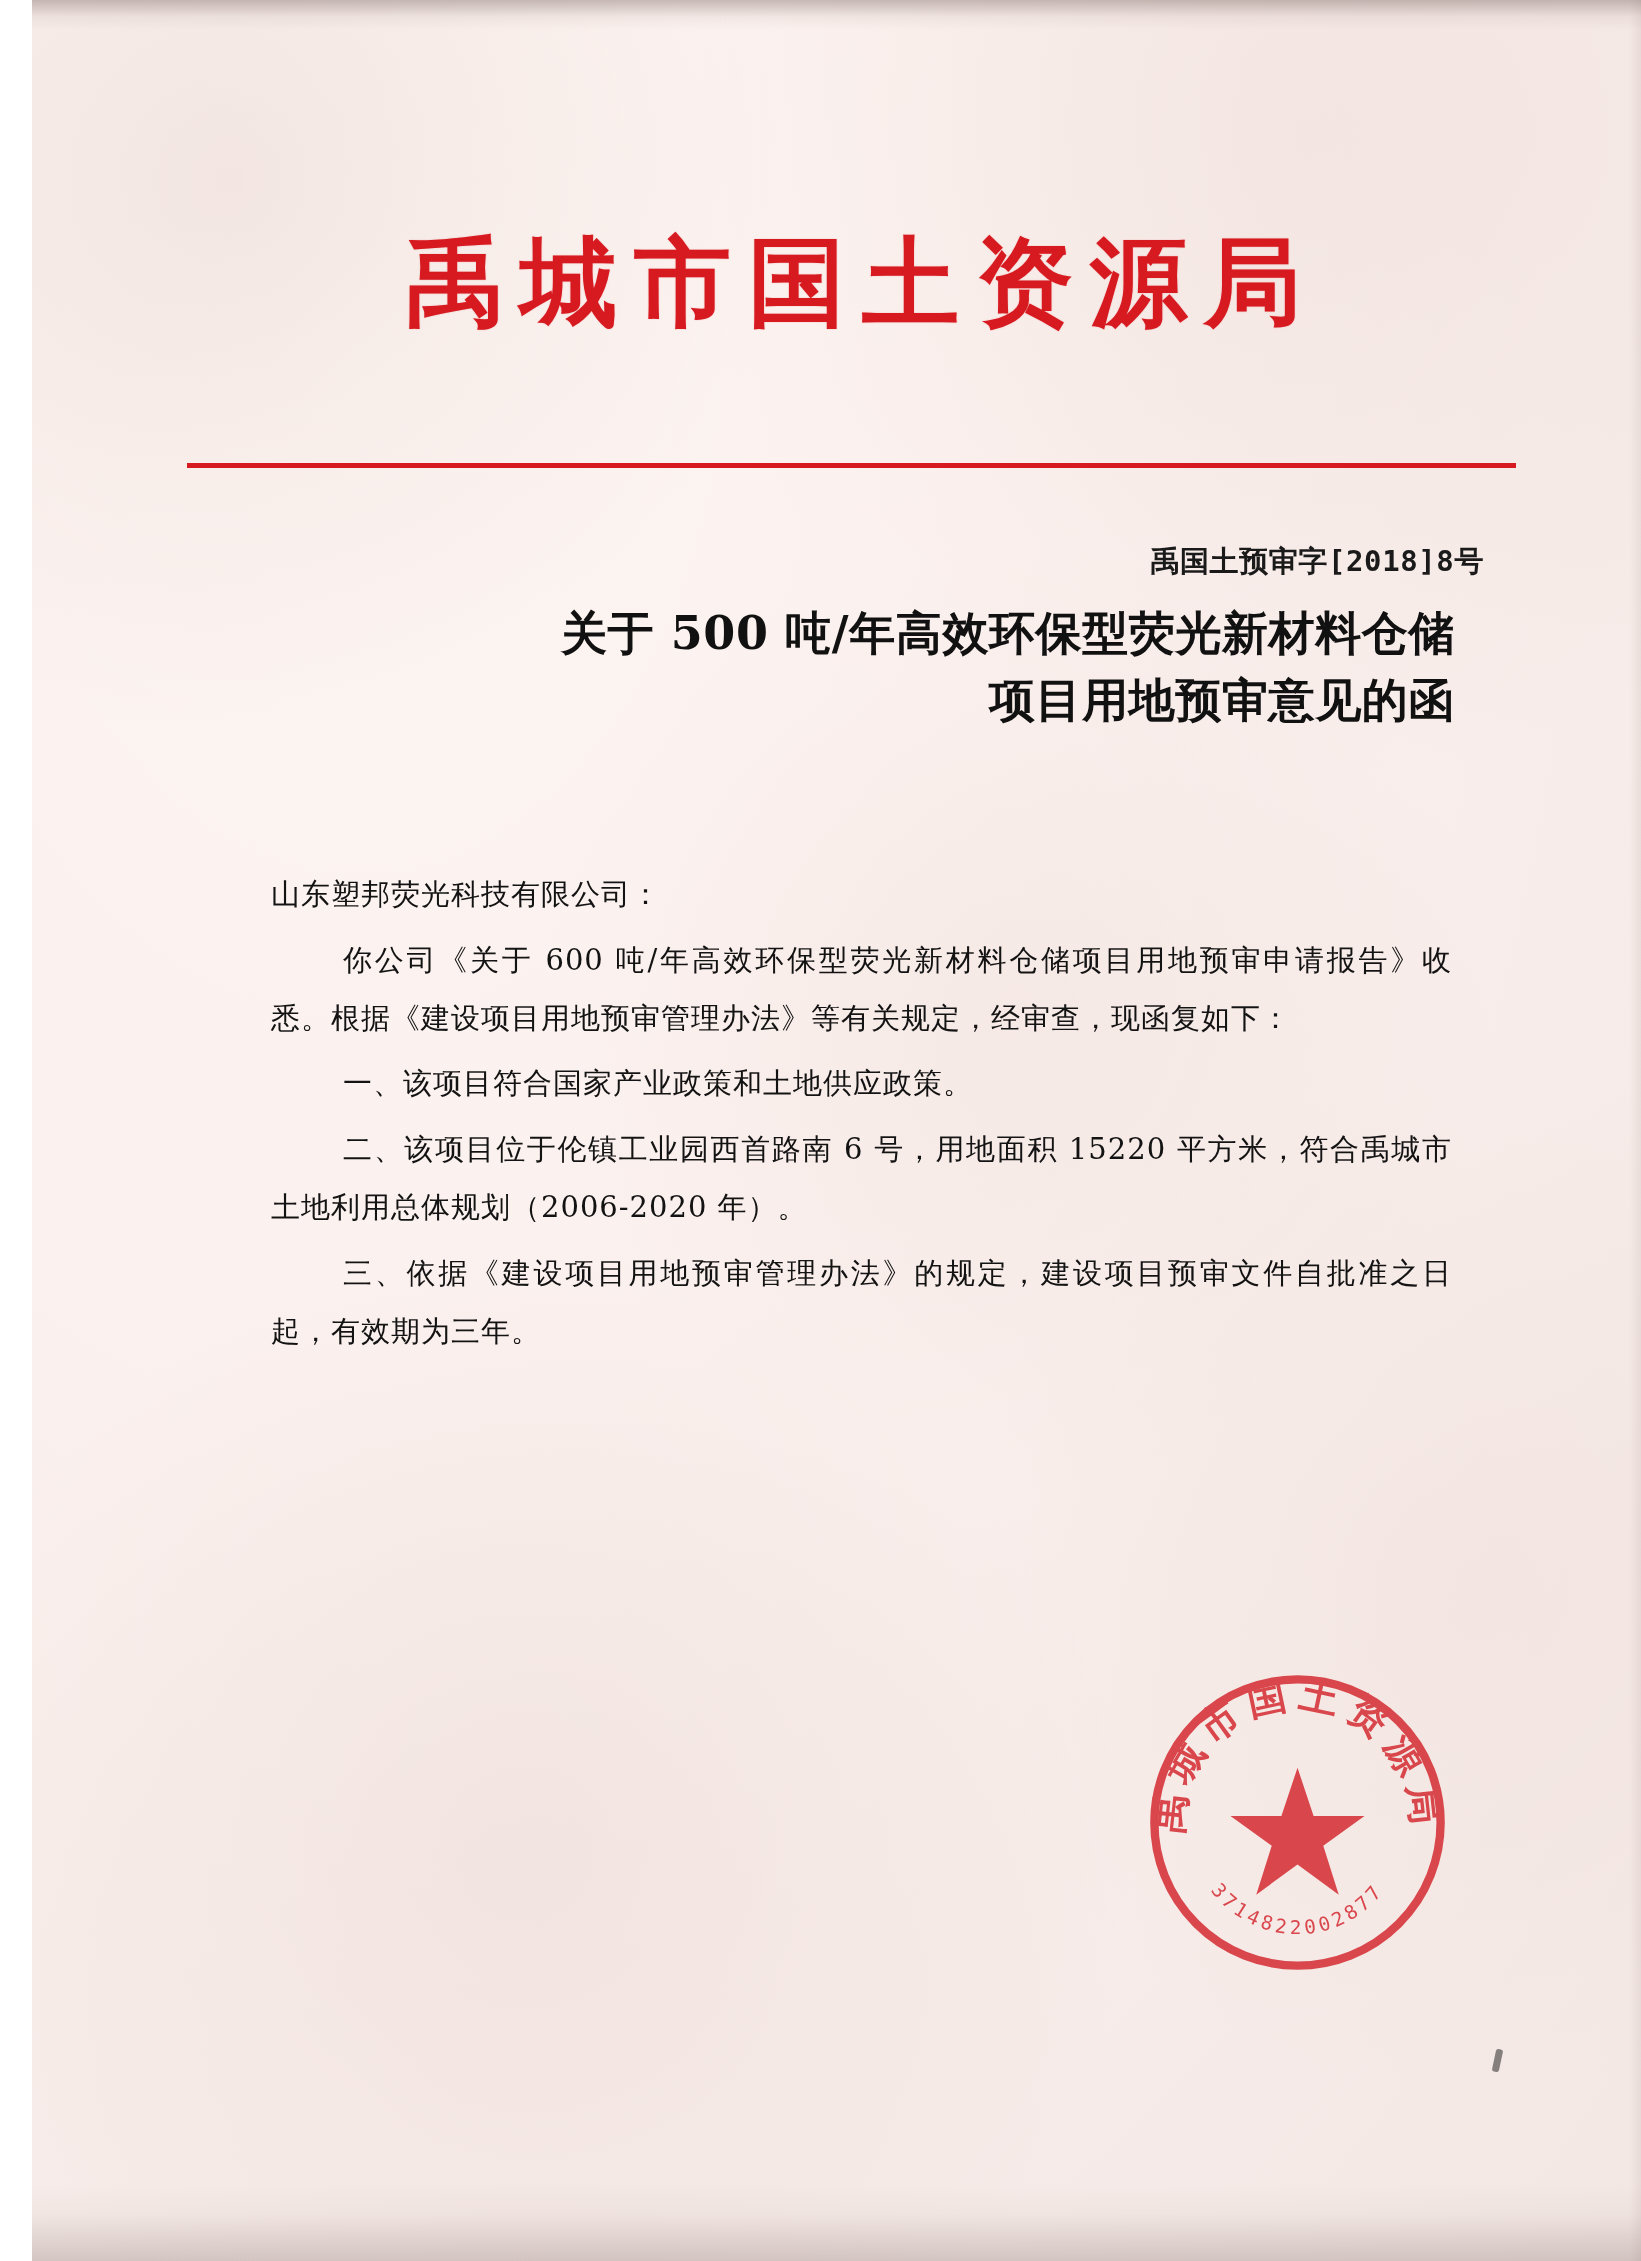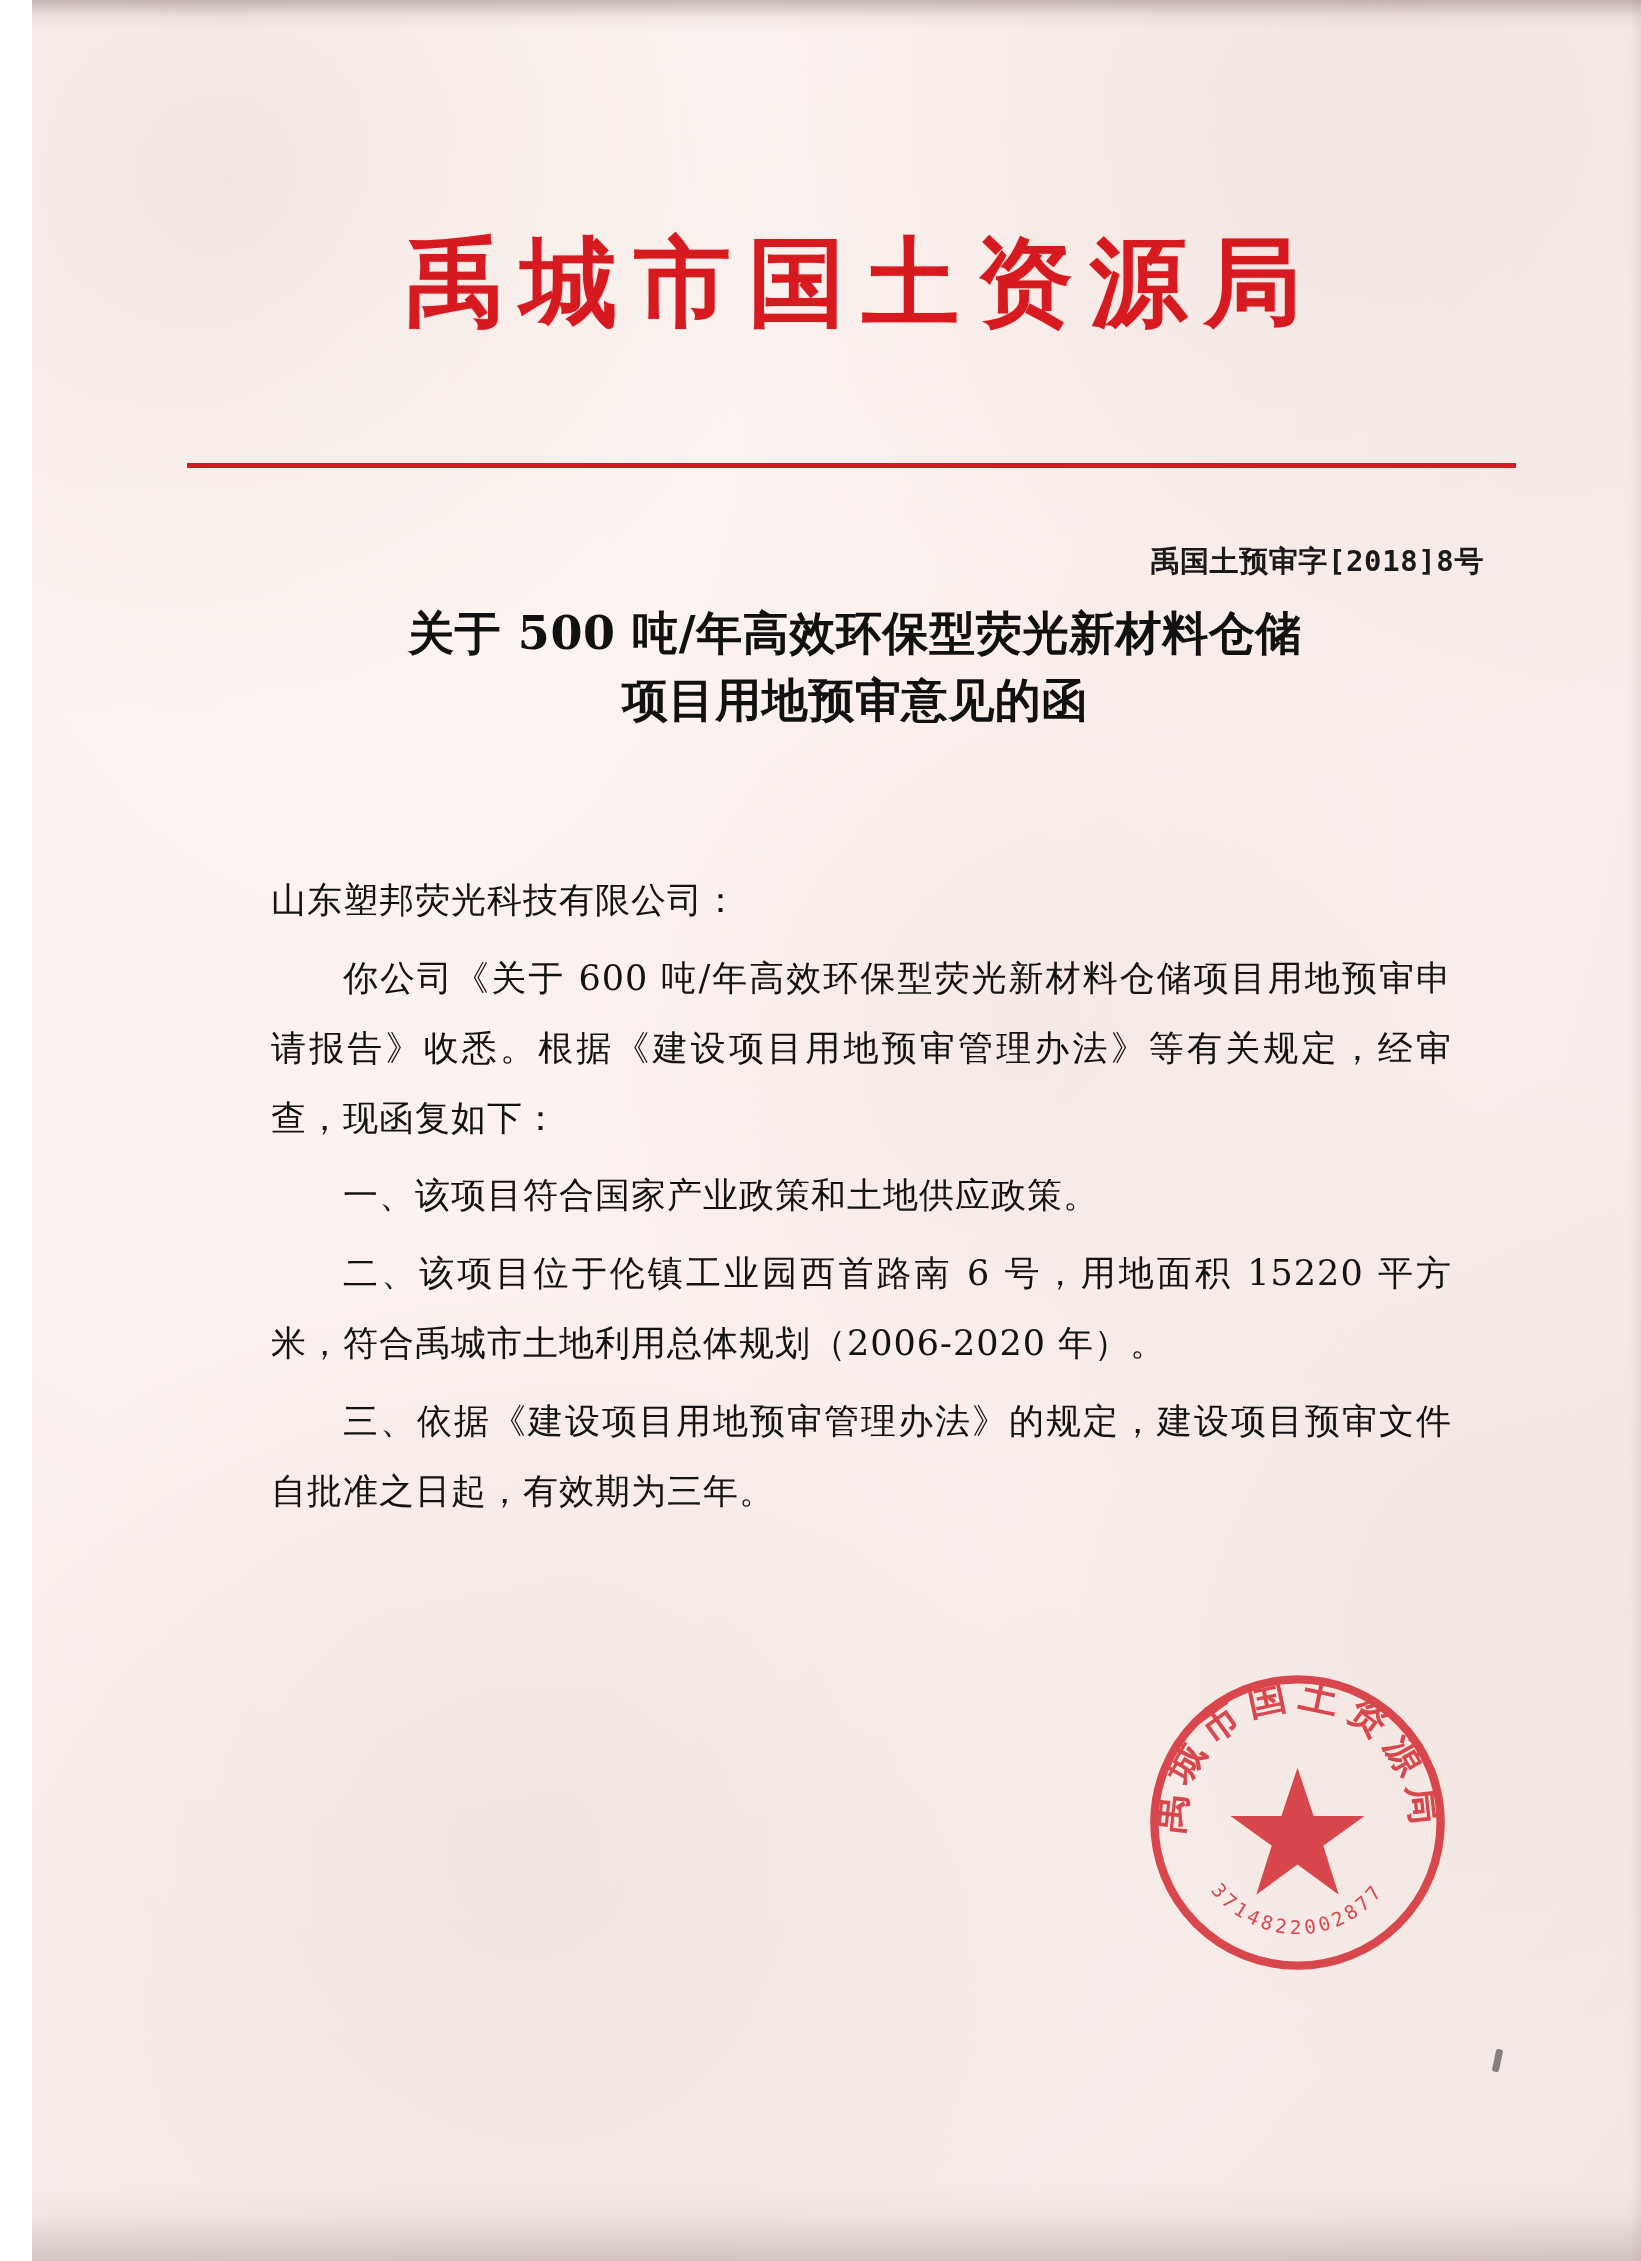--- a/index.html
+++ b/index.html
@@ -104,36 +104,36 @@
     letter-spacing: 0.6px;
     white-space: nowrap;
     font-weight: bold;
   }
 
   .doc-title {
     position: absolute;
     left: 71px;
     top: 600px;
     width: 1200px;
-    text-align: center;
+    text-align: right;
     font-family: "DejaVu Serif", "Liberation Serif", serif;
     font-weight: bold;
     font-size: 46px;
     line-height: 1.45;
     color: #111111;
     letter-spacing: 0.6px;
   }
 
   .body-block {
     position: absolute;
     left: 87px;
     top: 865px;
     width: 1181px;
     font-family: "DejaVu Serif", "Liberation Serif", serif;
-    font-size: 35px;
+    font-size: 29px;
     line-height: 2.0;
     color: #131313;
     letter-spacing: 1px;
   }
   .body-block p {
     margin: 0 0 7.7px 0;
     text-align: justify;
     text-justify: inter-ideograph;
   }
   .indent {

